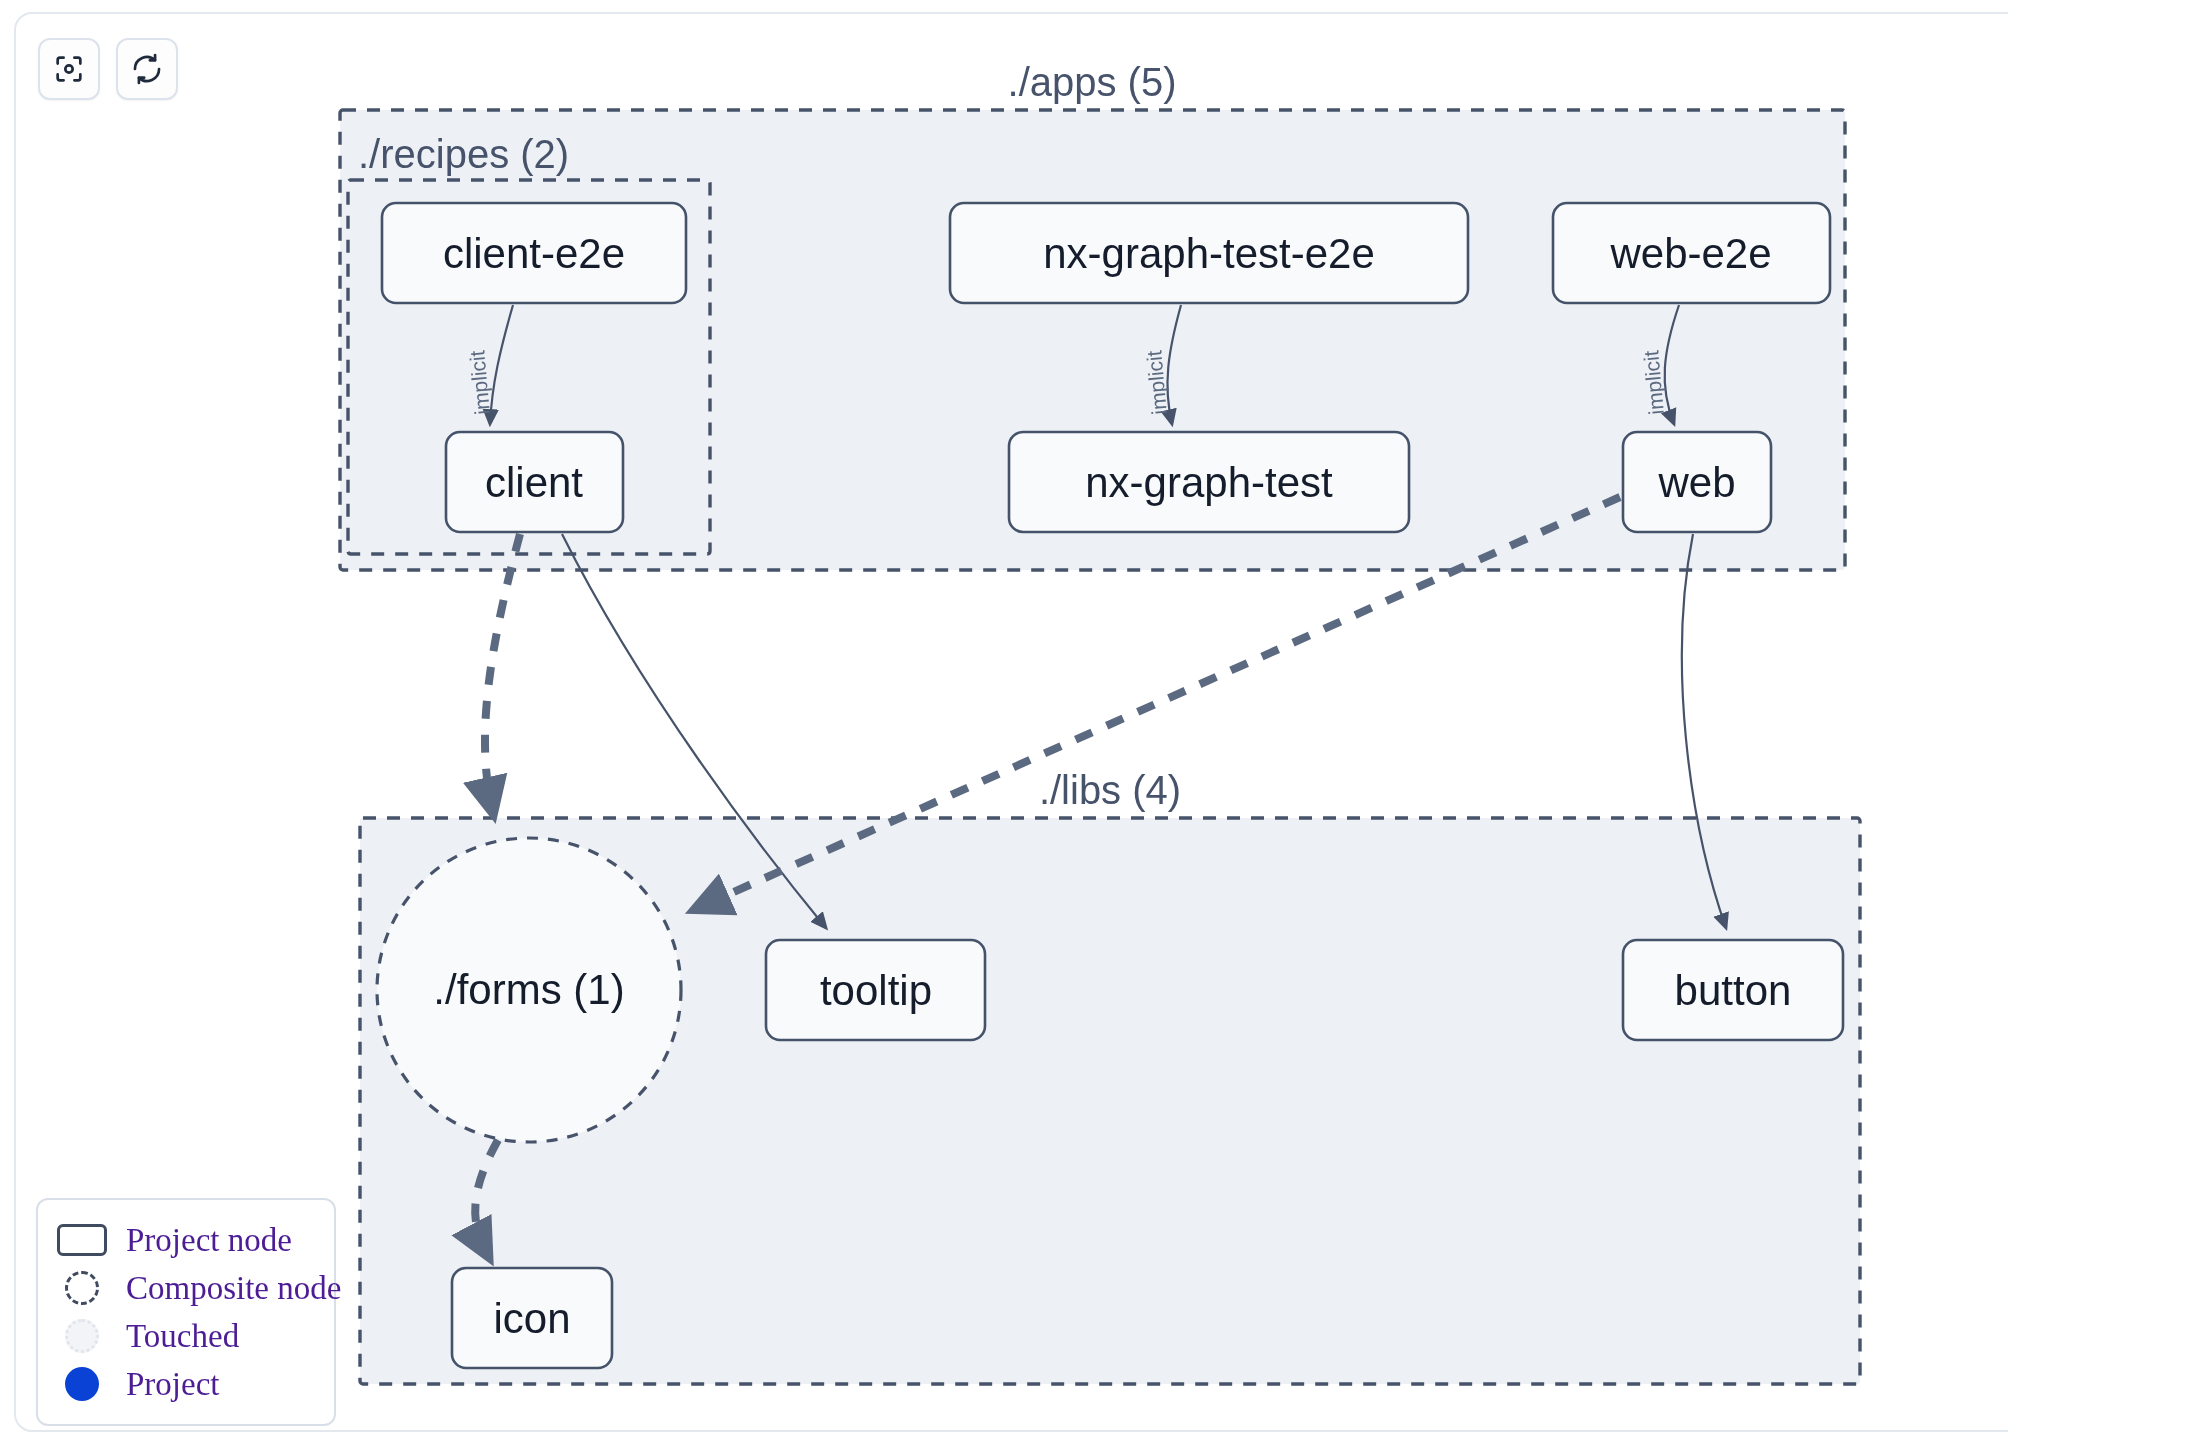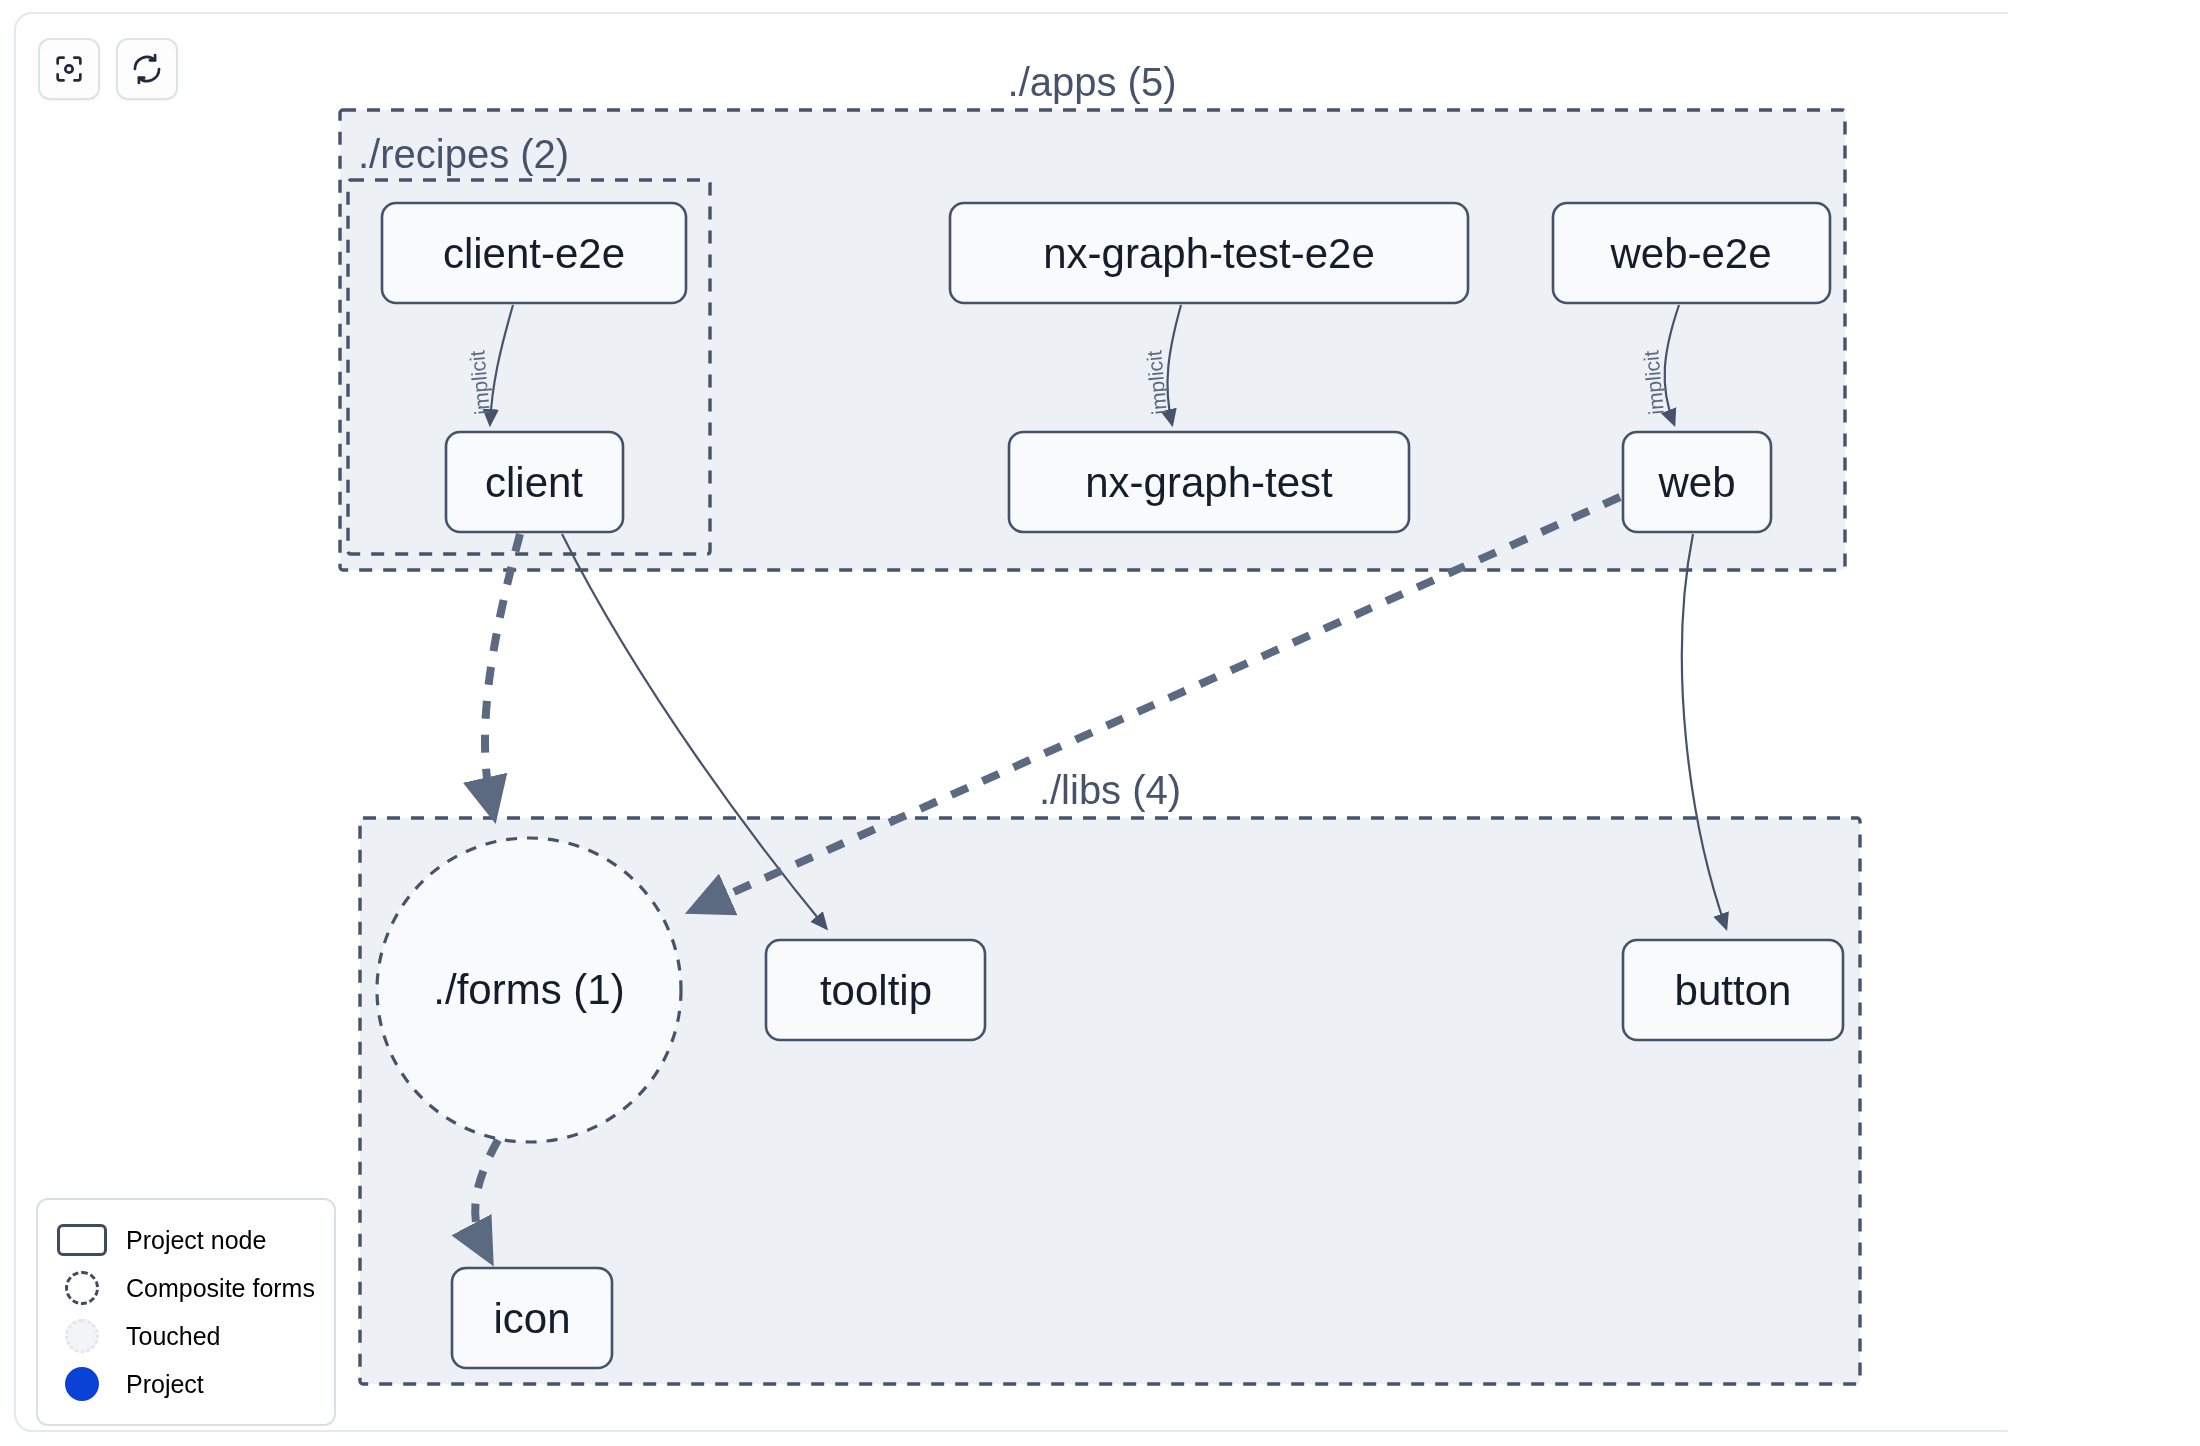--- a/index.html
+++ b/index.html
@@ -70,23 +70,24 @@
     box-sizing: border-box;
     z-index: 40;
   }
   .legend-row {
     display: flex;
     align-items: center;
     height: 48px;
     gap: 18px;
   }
   .legend-label {
-    font-size: 25px;
-    color: #000000;
+    font-size: 33px;
+    color: #4c1d95;
     white-space: nowrap;
+    font-family: Liberation Serif, serif;
   }
   .sw {
     width: 52px;
     display: flex;
     align-items: center;
     justify-content: center;
     flex: 0 0 52px;
   }
   .sw-rect {
     width: 50px;
@@ -310,21 +311,21 @@
     <div class="legend-row">
       <span class="sw">
           <span class="sw-rect"></span>
         </span>
       <span class="legend-label">Project node</span>
     </div>
     <div class="legend-row">
       <span class="sw">
           <span class="sw-dashcircle"></span>
         </span>
-      <span class="legend-label">Composite forms</span>
+      <span class="legend-label">Composite node</span>
     </div>
     <div class="legend-row">
       <span class="sw">
           <span class="sw-affected"></span>
         </span>
       <span class="legend-label">Touched</span>
     </div>
     <div class="legend-row">
       <span class="sw">
           <span class="sw-touched"></span>

